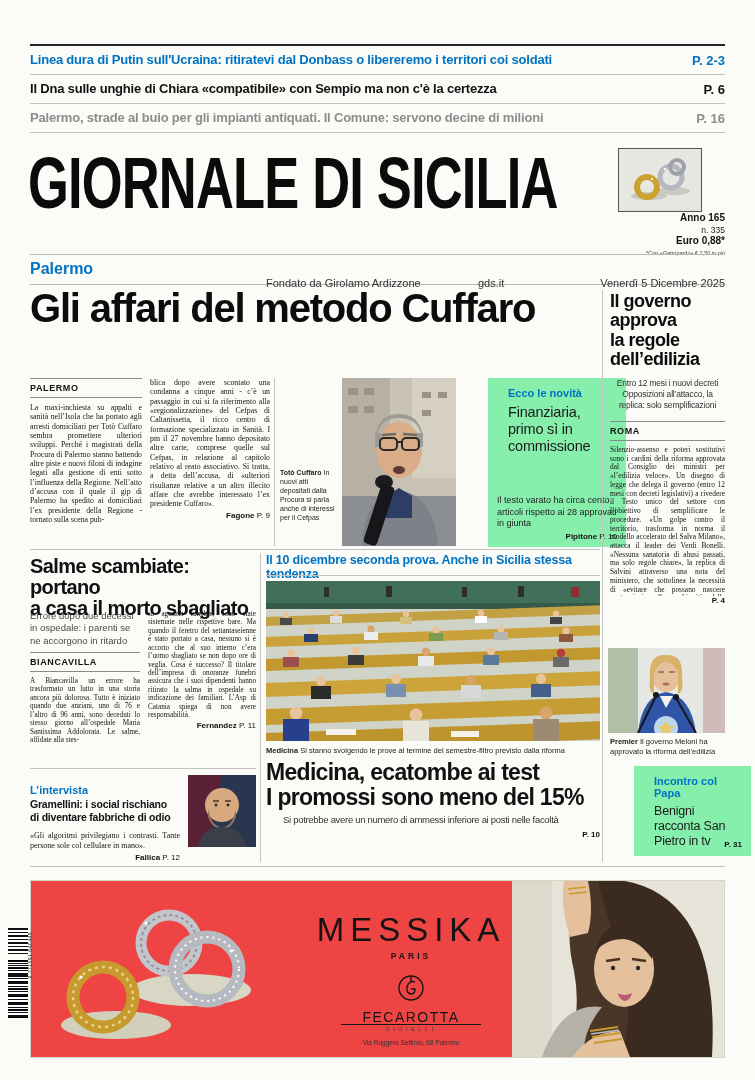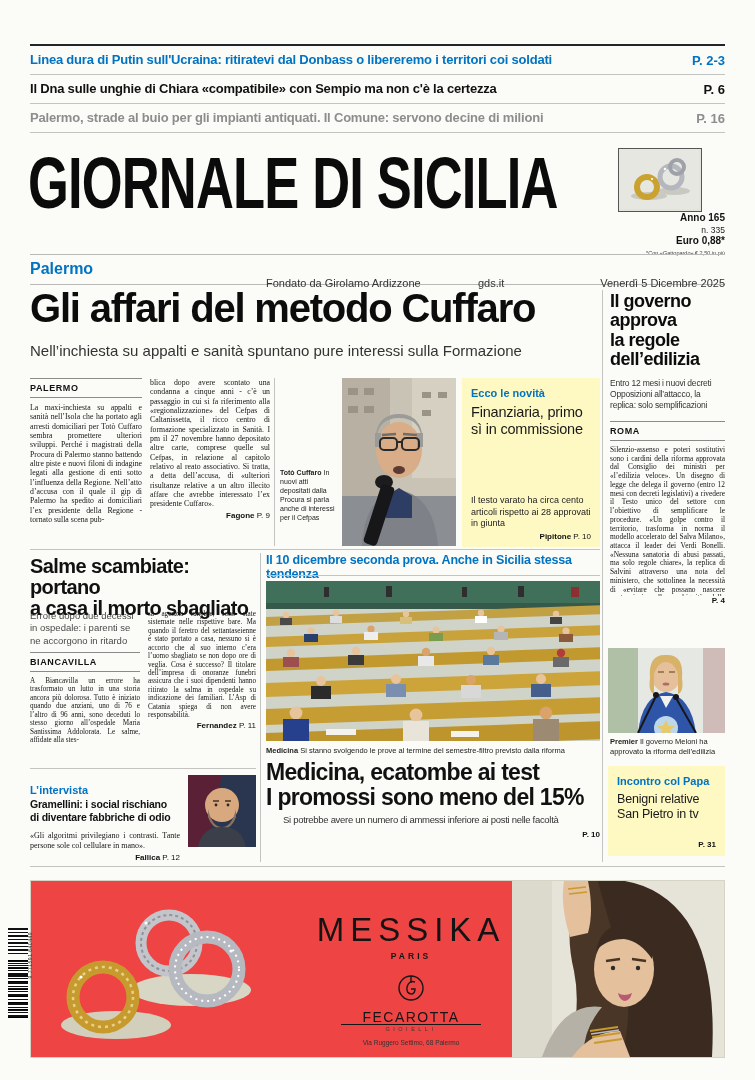--- a/index.html
+++ b/index.html
@@ -43,21 +43,21 @@
           font-size:9px;font-weight:bold;letter-spacing:.6px;padding:4px 0 4px 0;color:#111;}
   .serif{font-family:"Liberation Serif",serif;text-align:justify;color:#141414;}
   .body78{font-size:7.8px;line-height:1.2;}
   .body72{font-size:7.2px;line-height:1.17;}
   .byline{text-align:right;font-size:8px;margin-top:2px;font-family:"Liberation Sans",sans-serif;}
   .byline b{font-weight:bold;}
 
   .photo-cap{font-size:7px;line-height:1.3;color:#222;}
   .photo-cap b{font-weight:bold;}
 
-  .graybox{background:#fef9c3;padding:9px 9px 7px 9px;box-sizing:border-box;}
+  .graybox{background:#86efac;padding:9px 9px 7px 20px;box-sizing:border-box;margin-left:26px;}
   .gb-kick{color:#0073c2;font-weight:bold;font-size:11px;}
   .gb-head{font-size:14.5px;line-height:1.18;color:#1a1a1a;margin-top:5px;letter-spacing:-.2px;}
   .gb-body{font-size:9px;line-height:1.25;color:#222;}
 
   
   .gov-h{font-size:18px;font-weight:800;line-height:1.08;letter-spacing:-.5px;color:#0c0c0c;}
   .gov-h span{display:block;}
   .gov-sf{font-size:8.5px;line-height:1.3;color:#333;letter-spacing:-.2px;}
   .gov-body{font-size:7.4px;line-height:1.18;max-height:150px;overflow:hidden;}
   .p-ref{font-size:8px;font-weight:bold;text-align:right;}
@@ -143,21 +143,20 @@
   </div>
 
   <div class="dateline">
     <span class="edition">Palermo</span>
     <span class="dl-small" style="left:236px;">Fondato da Girolamo Ardizzone</span>
     <span class="dl-small" style="left:448px;">gds.it</span>
     <span class="dl-small" style="right:0;">Venerdì 5 Dicembre 2025</span>
   </div>
 
   <div class="lead-h">Gli affari del metodo Cuffaro</div>
-  <div class="lead-sf">Nell’inchiesta su appalti e sanità spuntano pure interessi sulla Formazione</div>
 
   <div class="abs" style="left:30px;top:378px;width:112px;">
     <div class="kicker">PALERMO</div>
     <div class="serif body78" style="margin-top:5px;">La maxi-inchiesta su appalti e sanità nell’Isola che ha portato agli arresti domiciliari per Totò Cuffaro sembra promettere ulteriori sviluppi. Perché i magistrati della Procura di Palermo stanno battendo altre piste e nuovi filoni di indagine legati alla gestione di enti sotto l’influenza della Regione. Nell’atto d’accusa con il quale il gip di Palermo ha spedito ai domiciliari l’ex presidente della Regione - tornato sulla scena pub-</div>
   </div>
   <div class="abs" style="left:150px;top:378px;width:120px;">
     <div class="serif body78">blica dopo avere scontato una condanna a cinque anni - c’è un passaggio in cui si fa riferimento alla «regionalizzazione» del Cefpas di Caltanissetta, il ricco centro di formazione specializzato in Sanità. I pm il 27 novembre hanno depositato altre carte, comprese quelle sul Cefpas, in relazione al capitolo relativo al reato associativo. Si tratta, a detta dell’accusa, di «ulteriori risultanze relative a un altro illecito affare che avrebbe interessato l’ex presidente Cuffaro».</div>
     <div class="byline">
       <b>Fagone</b>
       <span>P. 9</span>
@@ -213,21 +212,21 @@
 
   <div class="vrule" style="left:602px;top:290px;height:572px;"></div>
 
   <div class="abs" style="left:610px;top:292px;width:115px;">
     <div class="gov-h">
       <span>Il governo</span>
       <span>approva</span>
       <span>la regole</span>
       <span>dell’edilizia</span>
     </div>
-    <div class="gov-sf" style="margin-top:8px;">Entro 12 mesi i nuovi decreti Opposizioni all’attacco, la replica: solo semplificazioni</div>
+    <div class="gov-sf" style="margin-top:8px;text-align:center;">Entro 12 mesi i nuovi decreti Opposizioni all’attacco, la replica: solo semplificazioni</div>
     <div class="kicker" style="margin-top:10px;">ROMA</div>
     <div class="serif gov-body" style="margin-top:5px;">Silenzio-assenso e poteri sostitutivi sono i cardini della riforma approvata dal Consiglio dei ministri per «l’edilizia veloce». Un disegno di legge che delega il governo (entro 12 mesi con decreti legislativi) a rivedere il Testo unico del settore con l’obiettivo di semplificare le procedure. «Un golpe contro il territorio, trasforma in norma il modello accelerato del Salva Milano», attacca il leader dei Verdi Bonelli. «Nessuna sanatoria di abusi passati, ma solo regole chiare», la replica di Salvini attraverso una nota del ministero, che sottolinea la necessità di «evitare che possano nascere contenziosi sulle ambiguità delle norme».</div>
     <div class="p-ref">P. 4</div>
   </div>
 
   <div class="abs" style="left:608px;top:648px;width:117px;height:85px;">
     <svg width="117" height="85" viewBox="0 0 117 85">
       <rect width="117" height="85" fill="#d4d8d2"></rect>
       <rect x="0" y="0" width="30" height="85" fill="#9fb694" opacity=".7"></rect>
       <rect x="95" y="0" width="22" height="85" fill="#c9a0a0" opacity=".5"></rect>
@@ -246,21 +245,21 @@
       <path d="M58 72 L61 78 L67 78 L62 82 L64 88 L58 84 L52 88 L54 82 L49 78 L55 78 Z" fill="#e8c96a"></path>
     </svg>
   </div>
   <div class="abs photo-cap" style="left:610px;top:737px;width:115px;font-size:7.5px;">
     <b>Premier</b>
     <span>Il governo Meloni ha approvato la riforma dell’edilizia</span>
   </div>
 
   <div class="abs graybox" style="left:608px;top:766px;width:117px;height:90px;">
     <div class="gb-kick" style="font-size:11px;">Incontro col Papa</div>
-    <div class="gb-head" style="font-size:12.5px;">Benigni relative San Pietro in tv</div>
+    <div class="gb-head" style="font-size:12.5px;">Benigni racconta San Pietro in tv</div>
     <div class="p-ref" style="position:absolute;right:9px;bottom:7px;">P. 31</div>
   </div>
 
   <div class="rule" style="left:30px;top:549px;width:570px;"></div>
   <div class="vrule" style="left:260px;top:553px;height:309px;"></div>
 
   <div class="abs sf-gray" style="left:30px;top:610px;width:108px;">Errore dopo due decessi in ospedale: i parenti se ne accorgono in ritardo</div>
   <div class="abs" style="left:30px;top:556px;width:226px;">
     <div class="salme-h">
       <span>Salme scambiate: portano</span>

